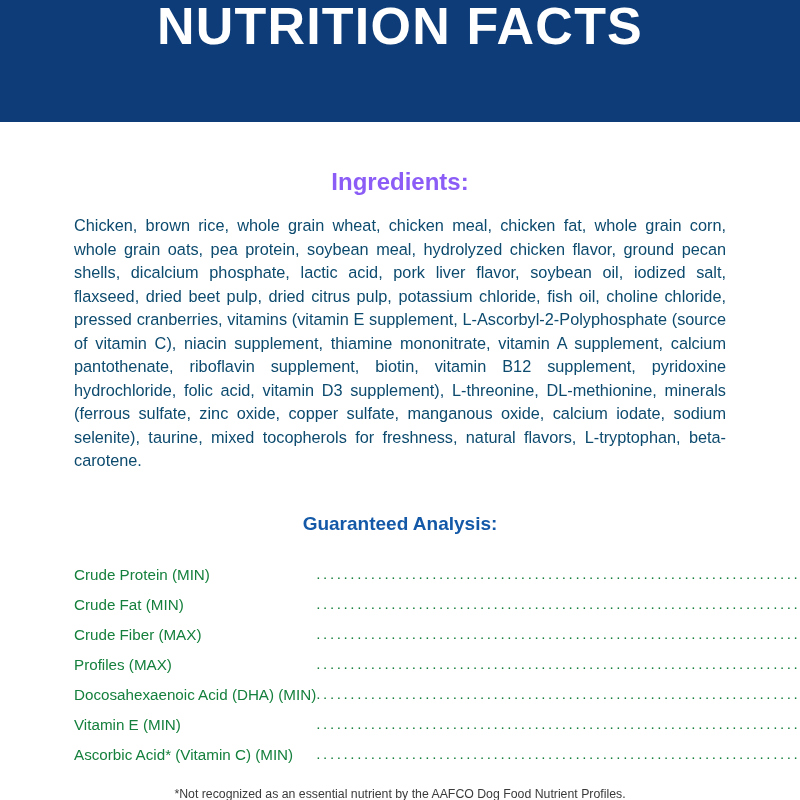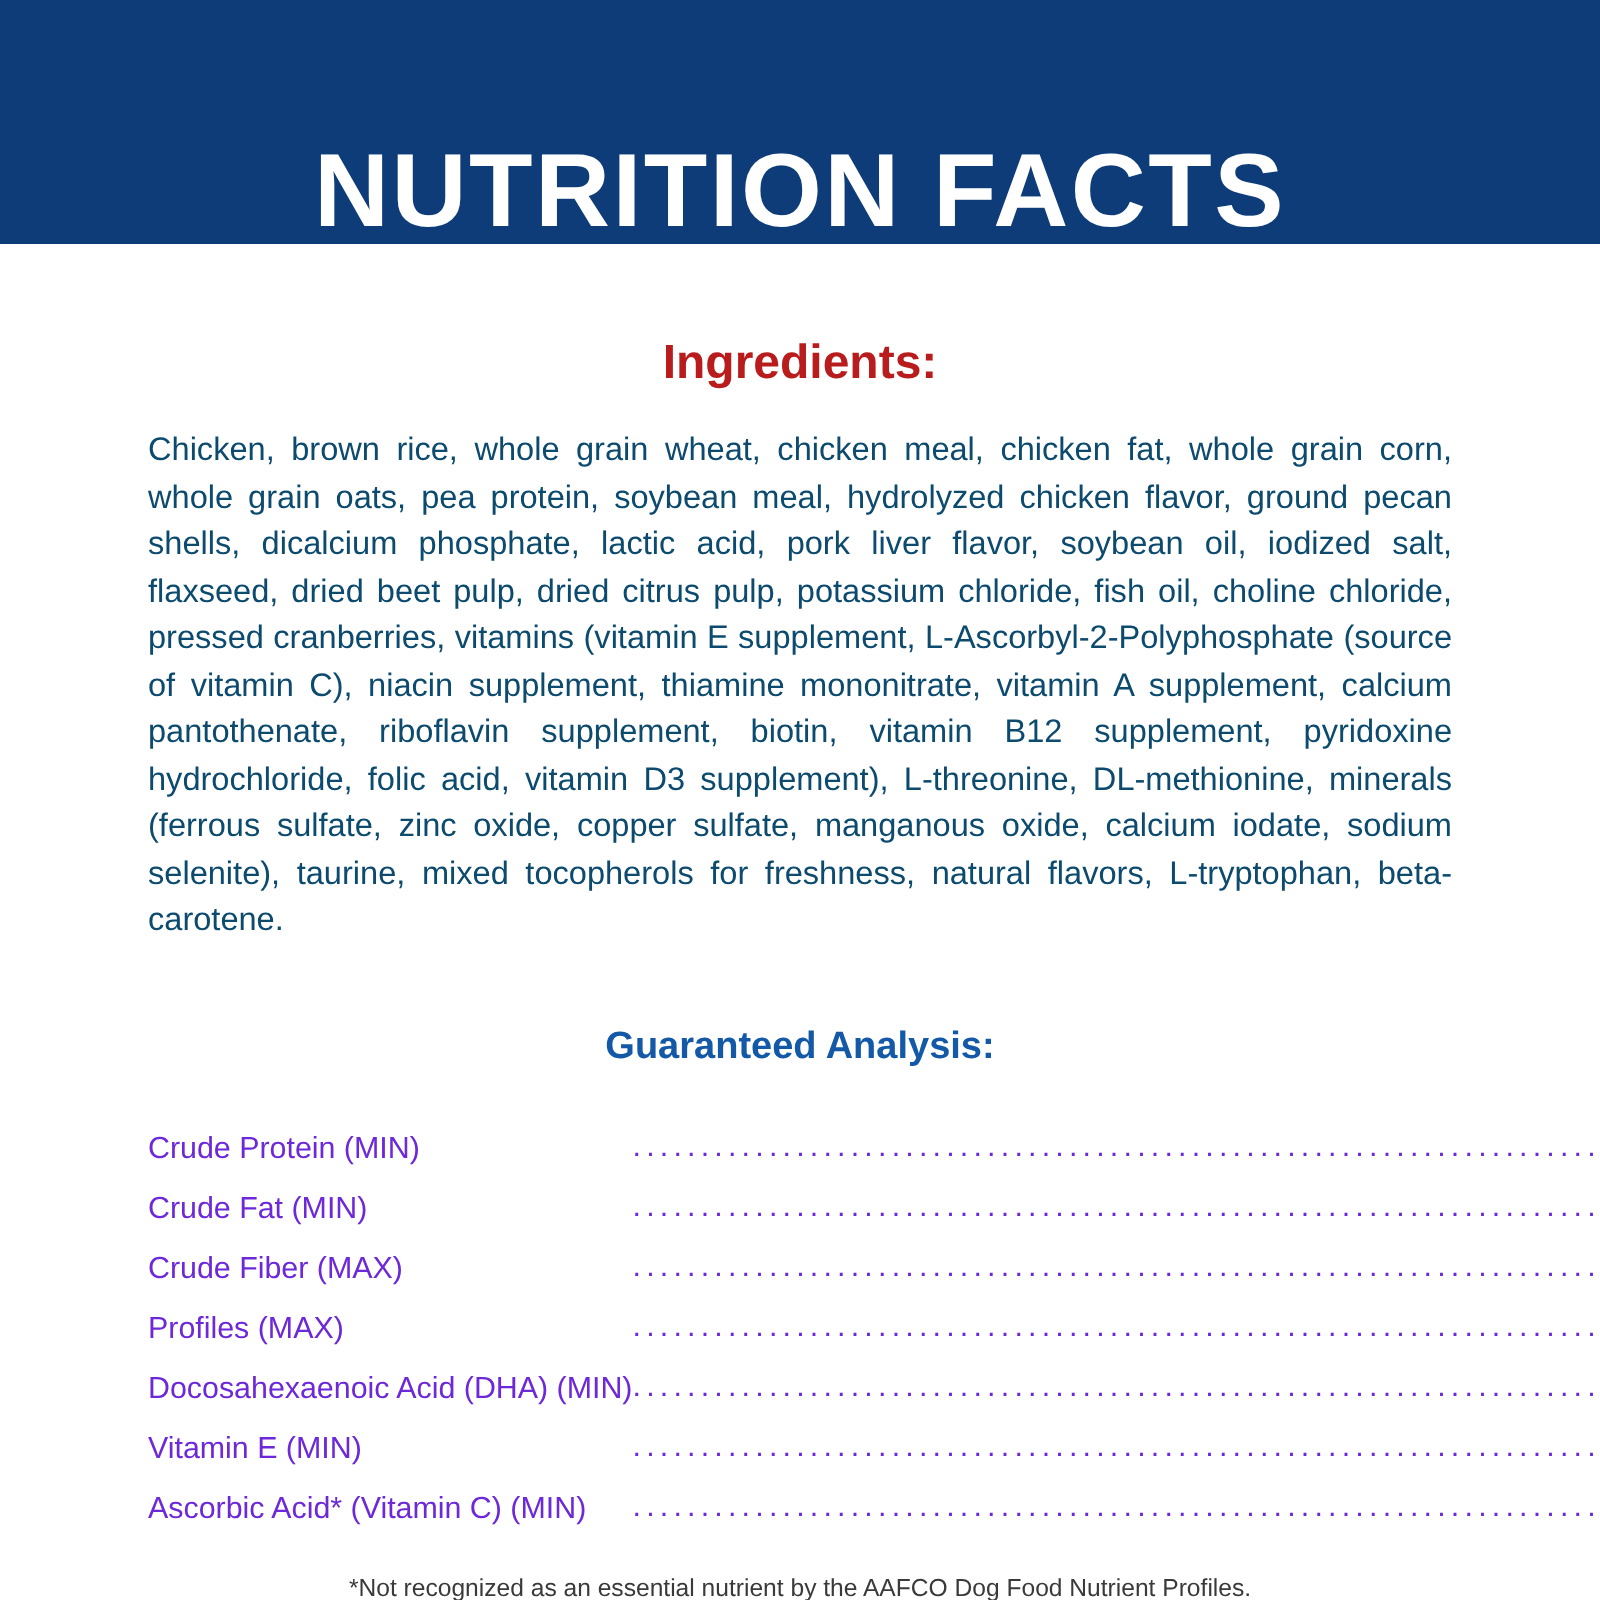--- a/index.html
+++ b/index.html
@@ -19,37 +19,37 @@
     height: 800px;
     position: relative;
     background: #ffffff;
     box-sizing: border-box;
   }
   .header-band {
     background: #0d3c78;
     height: 122px;
     width: 100%;
     display: flex;
-    align-items: flex-end;
+    align-items: flex-start;
     justify-content: center;
   }
   .header-title {
     color: #ffffff;
     font-size: 52px;
     font-weight: bold;
     letter-spacing: 1.2px;
     text-align: center;
     line-height: 1;
   }
   .content {
     padding: 0 74px;
     box-sizing: border-box;
   }
   .section-heading {
-    color: #b91c1c;
+    color: #8b5cf6;
     font-size: 24px;
     font-weight: bold;
     text-align: center;
     margin-top: 46px;
     margin-bottom: 18px;
   }
   .ingredients-text {
     font-size: 16.3px;
     line-height: 23.5px;
     color: #0c4a6e;
@@ -69,21 +69,21 @@
     width: 100%;
     border-collapse: collapse;
   }
   .ga-row {
     height: 30px;
   }
   .ga-row td {
     vertical-align: bottom;
     padding: 0;
     font-size: 15.2px;
-    color: #6d28d9;
+    color: #15803d;
     white-space: nowrap;
   }
   .ga-label {
     padding-right: 4px;
   }
   .ga-dots {
     width: 100%;
     overflow: hidden;
     color: #8a8a8a;
     font-size: 15px;

